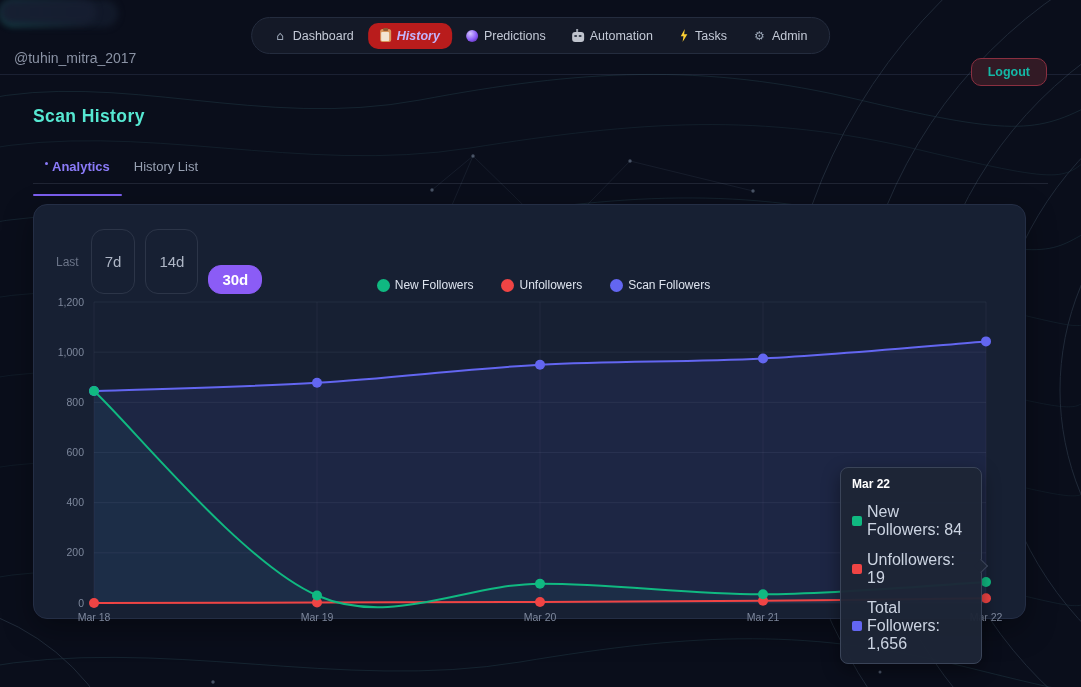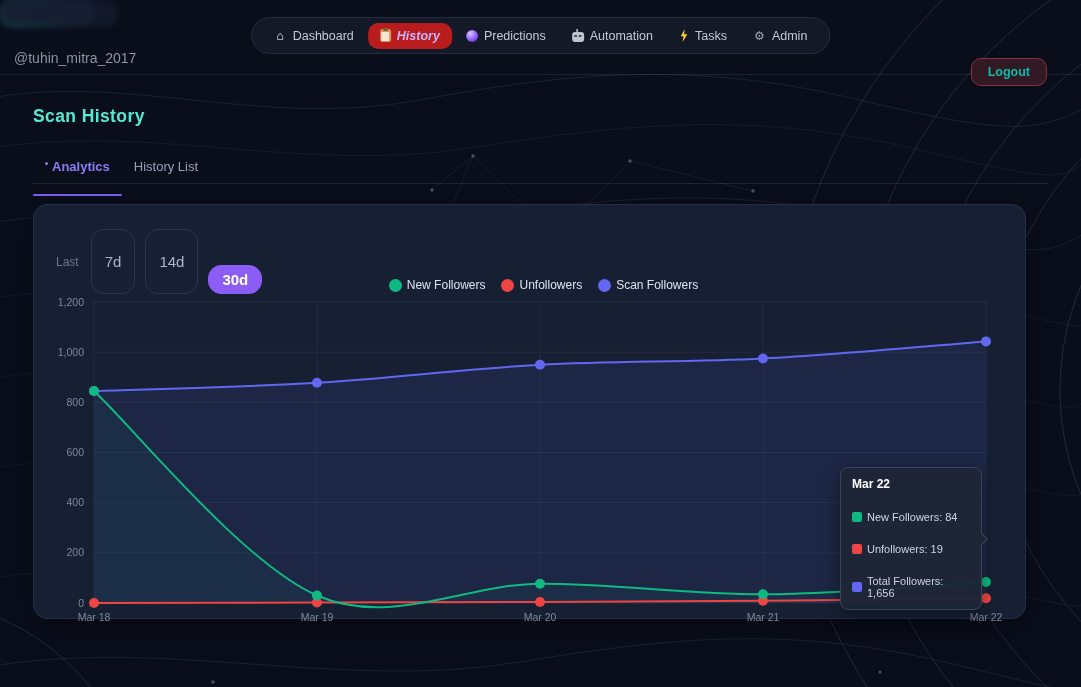--- a/index.html
+++ b/index.html
@@ -69,35 +69,35 @@
   .card { position:absolute; left:33px; top:204px; width:993px; height:415px;
     background:#172033; border:1px solid #242e45; border-radius:14px; z-index:4;
     box-shadow:0 10px 30px rgba(0,0,0,0.35); }
   .range-row { position:absolute; left:22px; top:24px; display:flex; align-items:center; gap:10px; }
   .range-label { font-size:12px; color:#6b7488; margin-right:2px; }
   .range-pill { font-size:15px; color:#aeb6c6; border:1px solid #2c3548; border-radius:13px;
     padding:5px 13px; cursor:pointer; background:transparent; }
   .range-pill.active { background:#8b5cf6; border-color:#8b5cf6; color:#ffffff; font-weight:bold;margin-top:36px; }
 
   .legend { position:absolute; left:0; right:0; top:73px; display:flex; justify-content:center;
-    gap:16px; align-items:center;margin-left:28px; }
+    gap:28px; align-items:center;margin-left:28px; }
   .legend-item { display:flex; align-items:center; gap:5px; font-size:12px; color:#dde3ee; cursor:pointer; }
   .legend-dot { width:13px; height:13px; border-radius:50%; }
 
   .chart-svg { position:absolute; left:0; top:0; width:993px; height:447px; }
 
   
   .chart-tooltip { position:absolute; left:806px; top:262px; width:142px;
     background:rgba(29,37,54,0.96); border:1px solid #3a4458; border-radius:8px;
     padding:9px 11px 10px 11px; z-index:6; box-shadow:0 6px 18px rgba(0,0,0,0.4); }
   .chart-tooltip::after { content:""; position:absolute; right:-5px; top:50%; margin-top:-5px;
     width:9px; height:9px; background:rgba(29,37,54,0.96);
     border-top:1px solid #3a4458; border-right:1px solid #3a4458; transform:rotate(45deg); }
   .tt-title { font-size:12px; font-weight:bold; color:#ffffff; margin-bottom:7px; }
-  .tt-row { display:flex; align-items:center; gap:5px; font-size:11px; color:#ccd4e2; margin-top:20px; }
+  .tt-row { display:flex; align-items:center; gap:5px; font-size:16px; color:#ccd4e2; margin-top:12px; }
   .tt-swatch { width:10px; height:10px; border-radius:2px; flex:none; }
 </style>
 </head>
 <body>
 
 <svg id="bg-decor" width="1081" height="687" viewBox="0 0 1081 687">
   <g fill="none" stroke="#2e5560" stroke-width="1">
     <path opacity="0.30" d="M-20,100 C120,70 260,130 420,100 S700,62 860,100 S1040,132 1100,100"></path>
     <path opacity="0.22" d="M-20,150 C140,120 300,175 470,148 S760,112 920,150 S1060,178 1100,150"></path>
     <path opacity="0.28" d="M-20,225 C120,195 280,250 450,222 S740,185 900,225 S1050,250 1100,225"></path>

